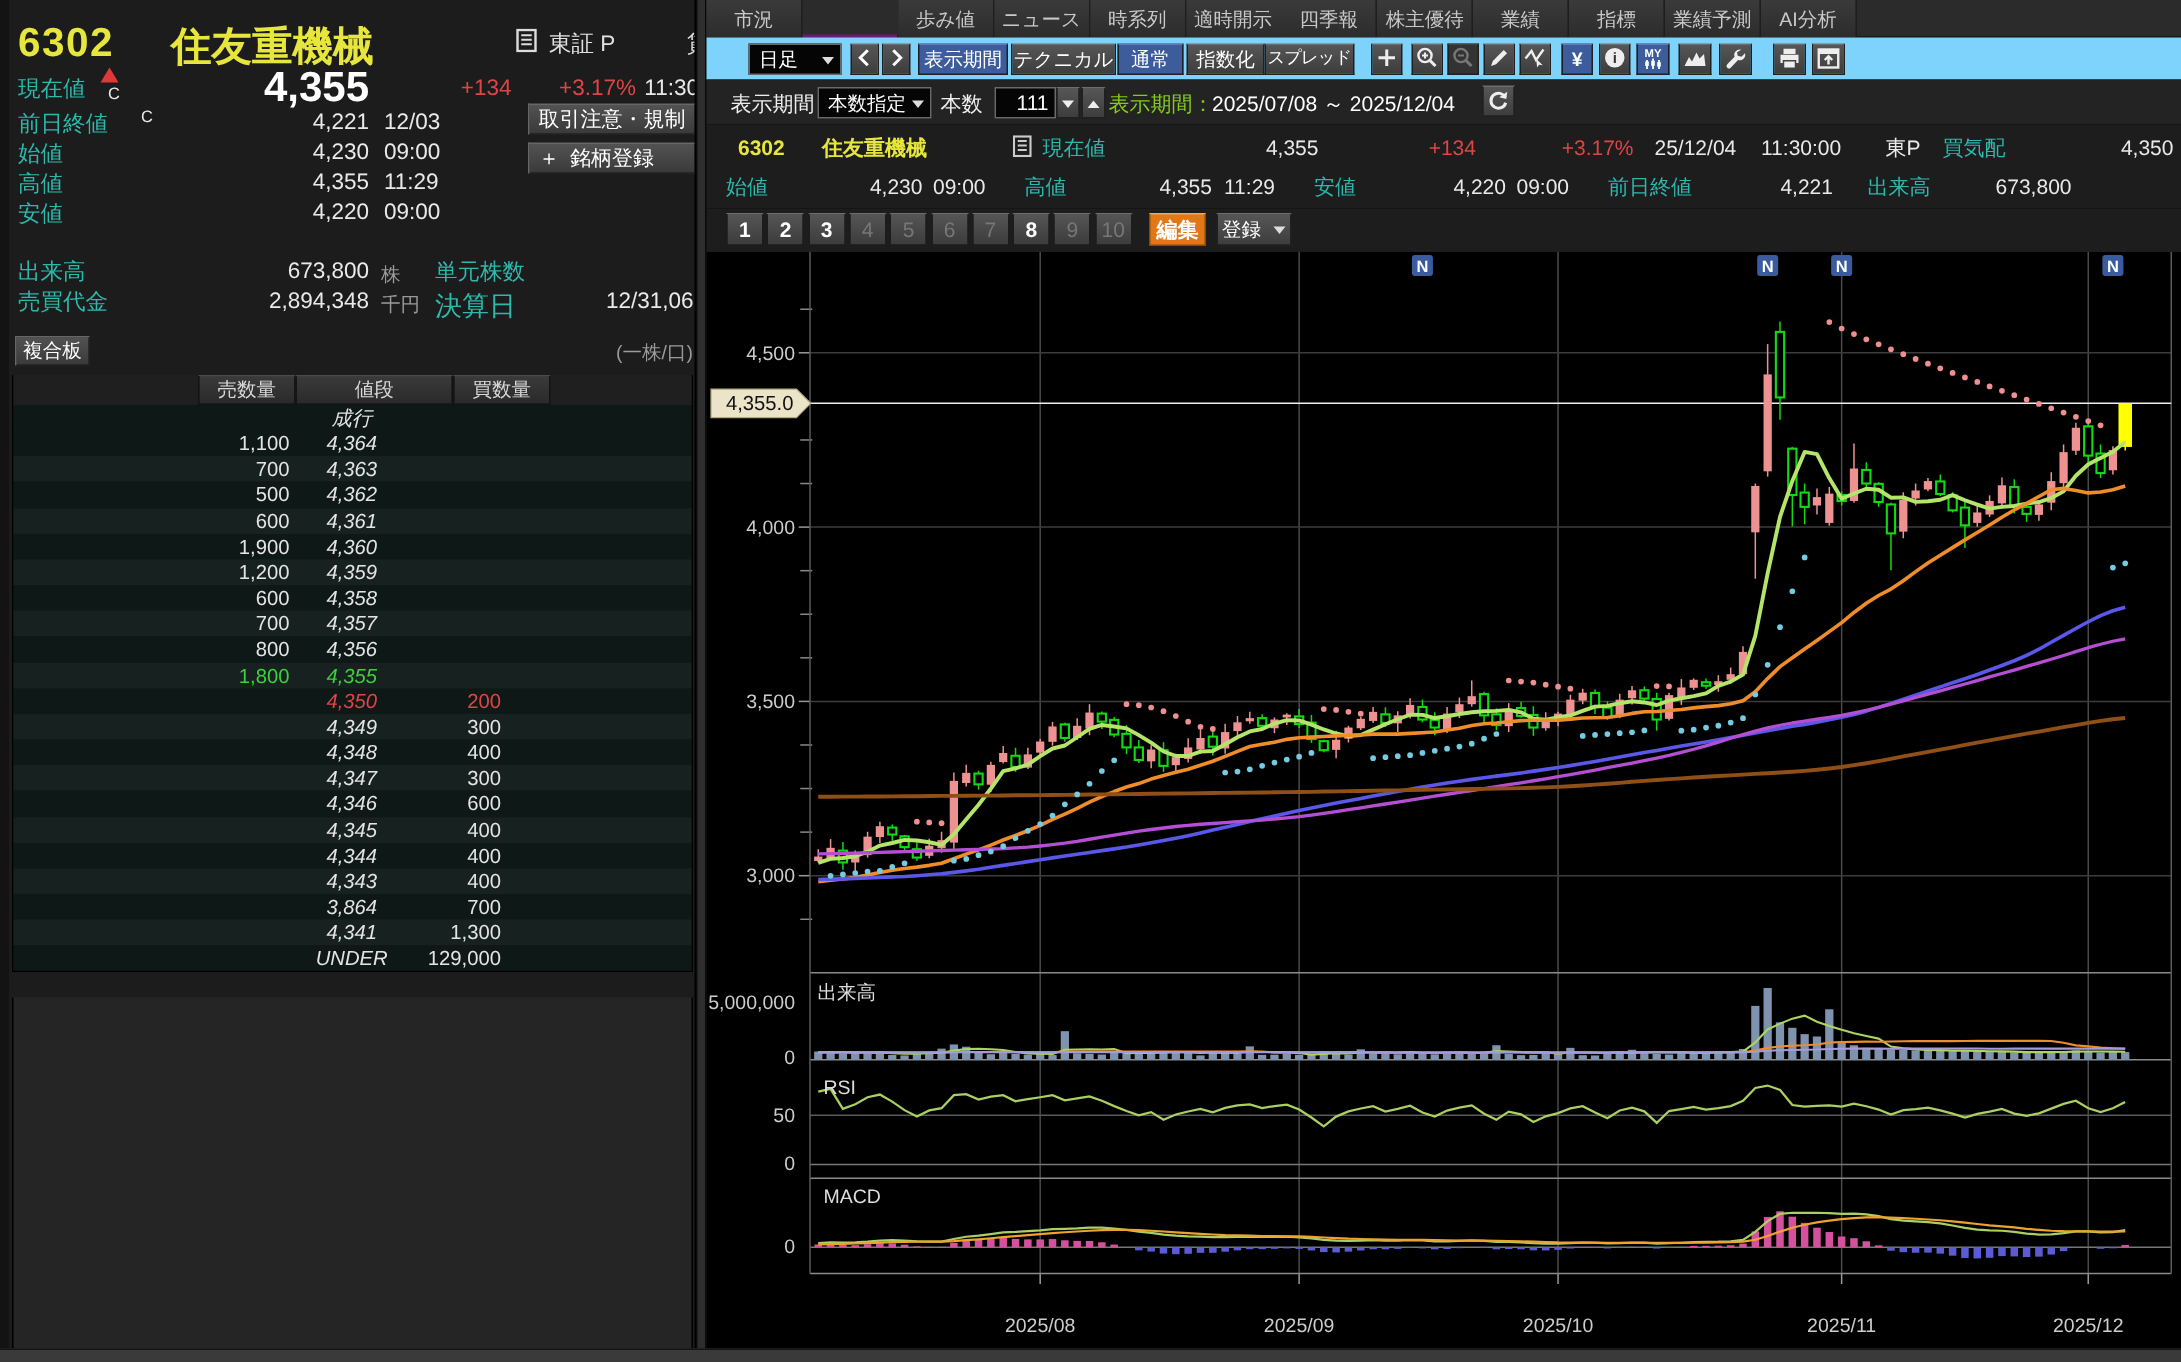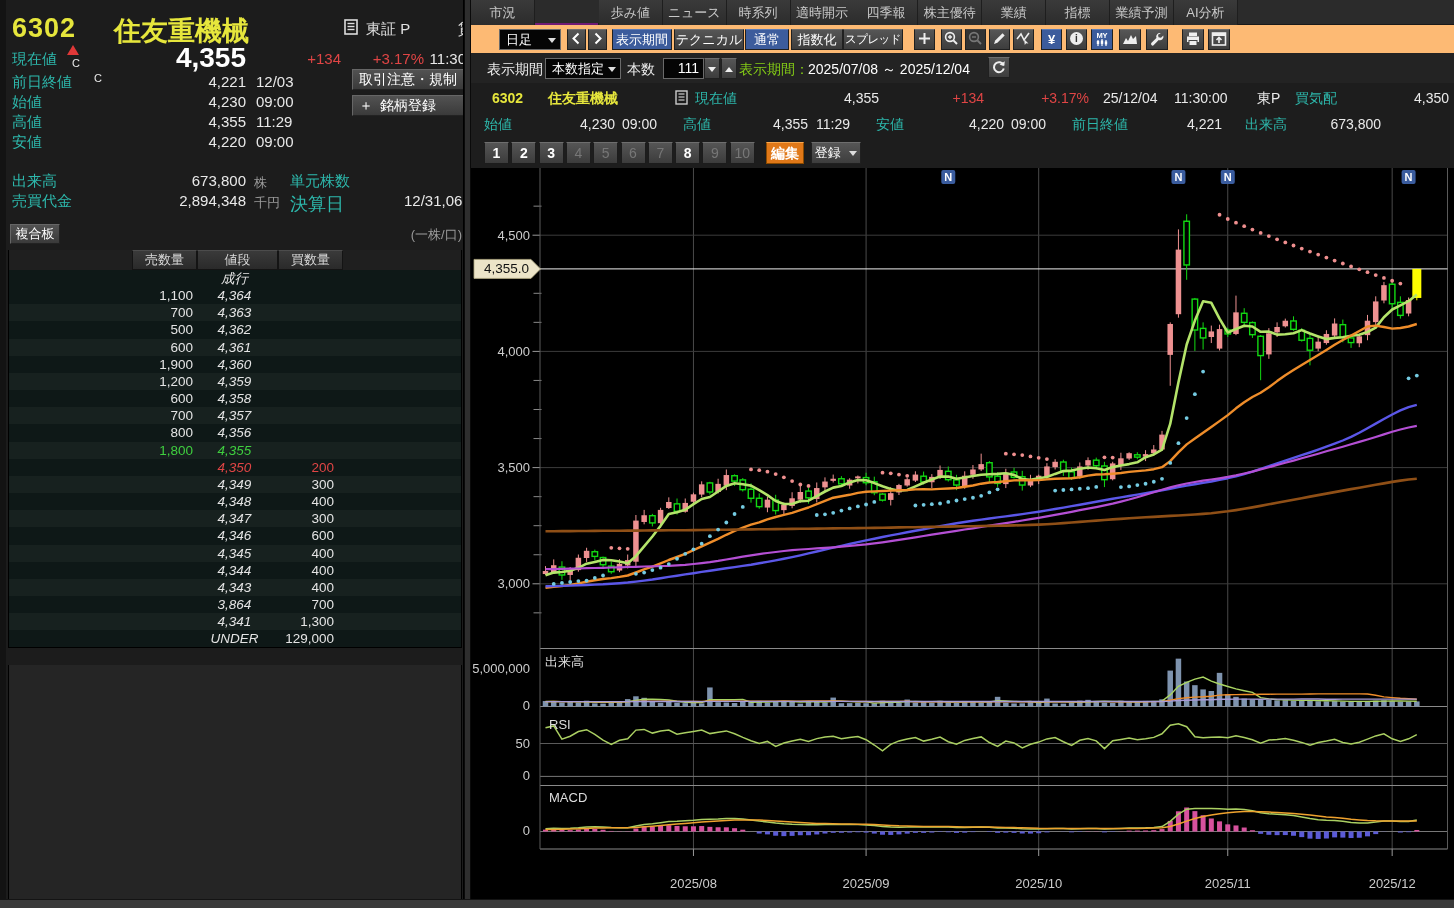--- a/index.html
+++ b/index.html
@@ -42,21 +42,21 @@
 
   
   #divider { left:464px; top:0; width:7px; height:899px; background:#2e2e2e; border-left:1px solid #0a0a0a; border-right:1px solid #0a0a0a; }
 
   
   #right-panel { left:471px; top:0; width:983px; height:899px; background:#000; }
   #tab-bar { left:0; top:0; width:983px; height:25px; background:#2b2b2b; border-bottom:1px solid #191919; }
   .tab { position:absolute; top:0; height:25px; width:64px; background:linear-gradient(#3a3a3a,#2c2c2c);
          border-right:1px solid #1e1e1e; color:#c9c9c9; font-size:13px; text-align:center; line-height:25px; cursor:pointer; }
   .tab.active { background:#701a75; color:#fff;margin-top:23px; }
-  #toolbar { left:0; top:25px; width:983px; height:28px; background:#fdba74; }
+  #toolbar { left:0; top:25px; width:983px; height:28px; background:#7dd3fc; }
   .tbtn { position:absolute; top:4px; height:21px; background:linear-gradient(#565656,#3d3d3d); border:1px solid #202020;
           border-top-color:#6e6e6e; color:#fff; font-size:13px; text-align:center; line-height:19px; cursor:pointer; }
   .tbtn.blue { background:#3c5c9c; border-top-color:#5c7cb8; }
   .tbtn.disabled { background:#333; color:#666; border-top-color:#444; }
   .tsel { position:absolute; top:4px; height:21px; background:#050505; border:1px solid #6a6a6a; color:#fff; font-size:13px;
           line-height:19px; padding-left:6px; cursor:pointer; }
   .tsel .caret { position:absolute; right:4px; top:8px; width:0; height:0; border-left:4px solid transparent;
                  border-right:4px solid transparent; border-top:5px solid #ddd; }
   #period-bar { left:0; top:53px; width:983px; height:30px; background:#232323; }
   #info-rows { left:0; top:83px; width:983px; height:56px; background:#1d1d1d; }
@@ -130,21 +130,21 @@
     <div class="abs teal" style="left:284px;top:192px;font-size:18px">決算日</div>
     <div class="abs white" style="left:398px;top:192px;width:70px;text-align:left;font-size:15px">12/31,06</div>
 
     <div class="abs btn3d" style="left:4px;top:224px;width:50px;height:20px;font-size:13px;line-height:18px">複合板</div>
     <div class="abs gray" style="left:330px;top:226px;width:126px;text-align:right;font-size:13px">(一株/口)</div>
 
     <div class="abs" id="order-book">
       <div class="ob-header">
         <div style="width:123px"></div>
         <div class="ob-hcell" style="width:65px">売数量</div>
-        <div class="ob-hcell" style="width:81px">値段</div>
+        <div class="ob-hcell" style="width:105px">値段</div>
         <div class="ob-hcell" style="width:65px">買数量</div>
       </div>
       <div id="ob-body">
           <div class="ob-row ob-even">
             <div class="ob-sell"></div>
             <div class="ob-price">成行</div>
             <div class="ob-buy"></div>
           </div>
           <div class="ob-row ob-even">
             <div class="ob-sell">1,100</div>

